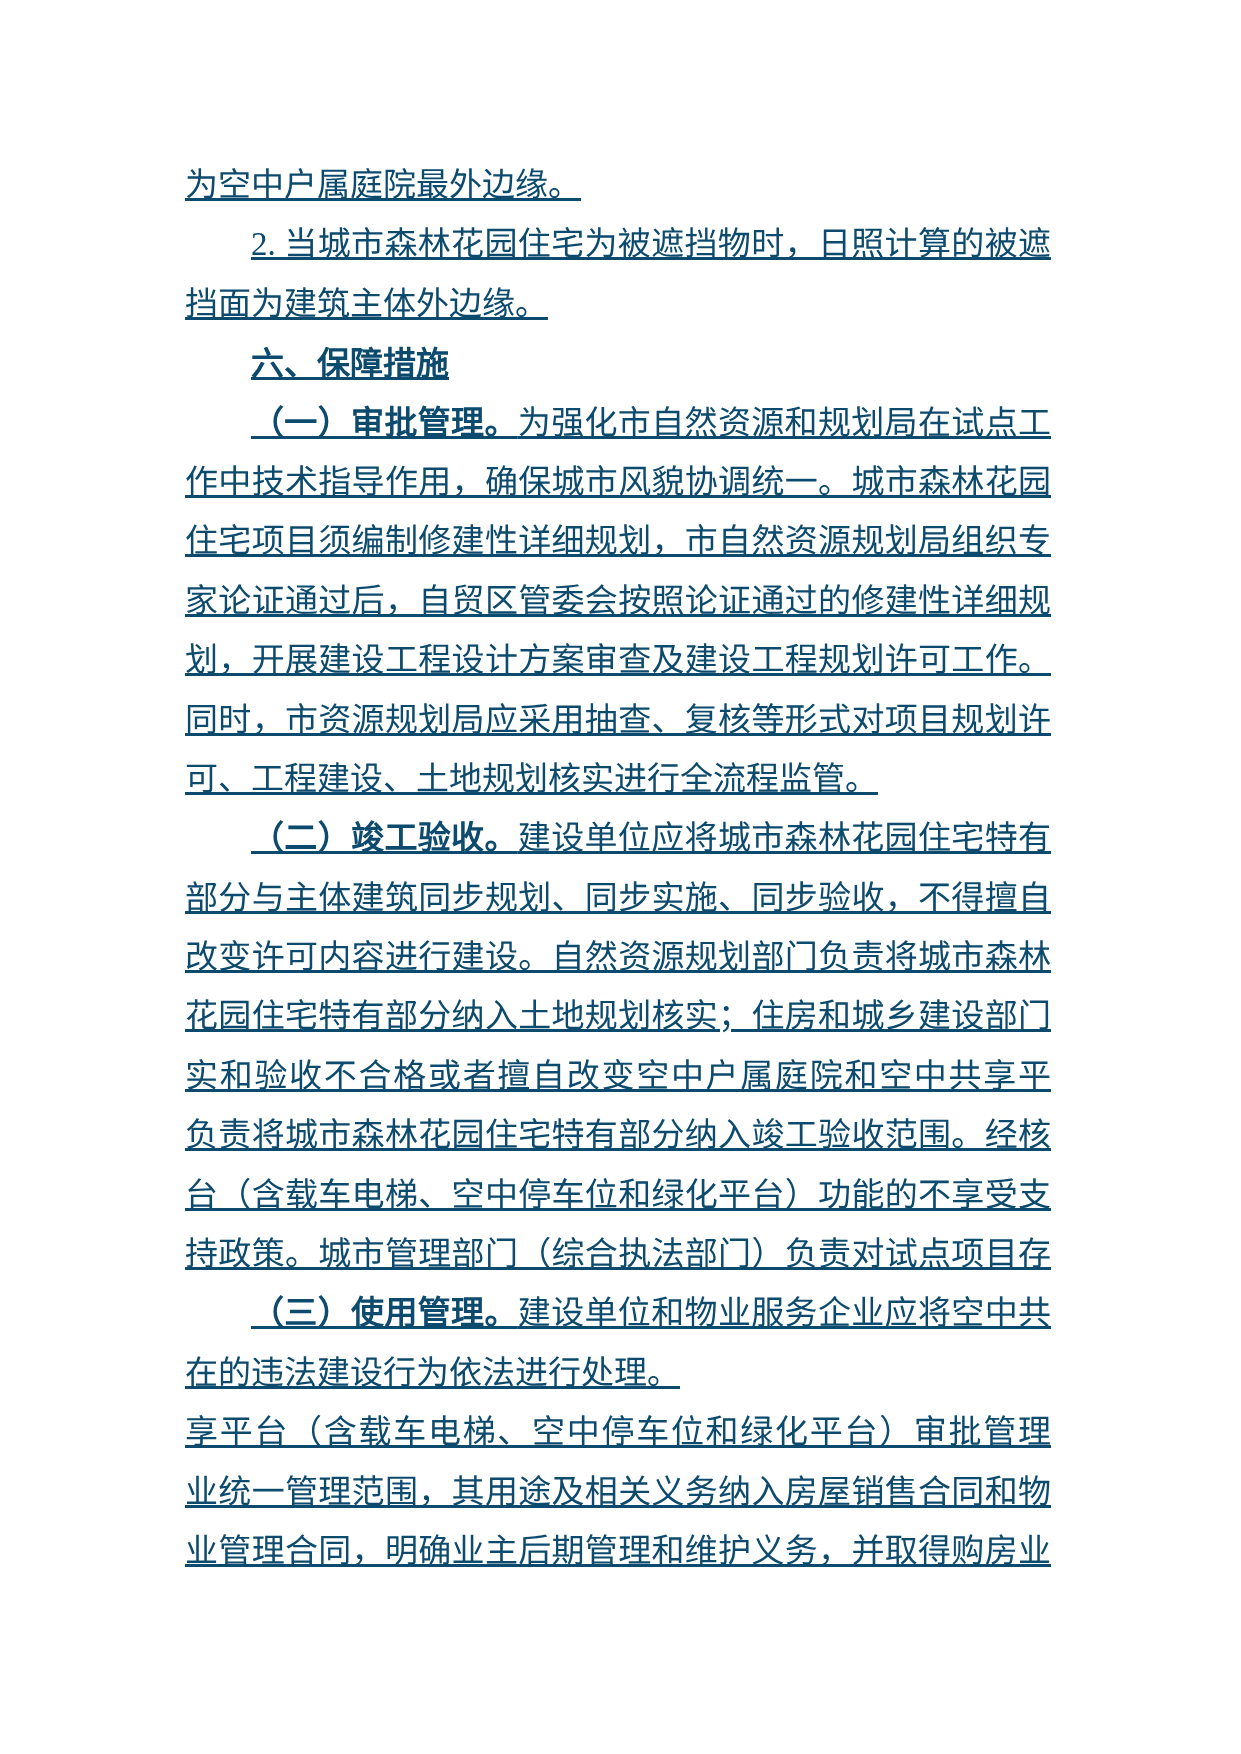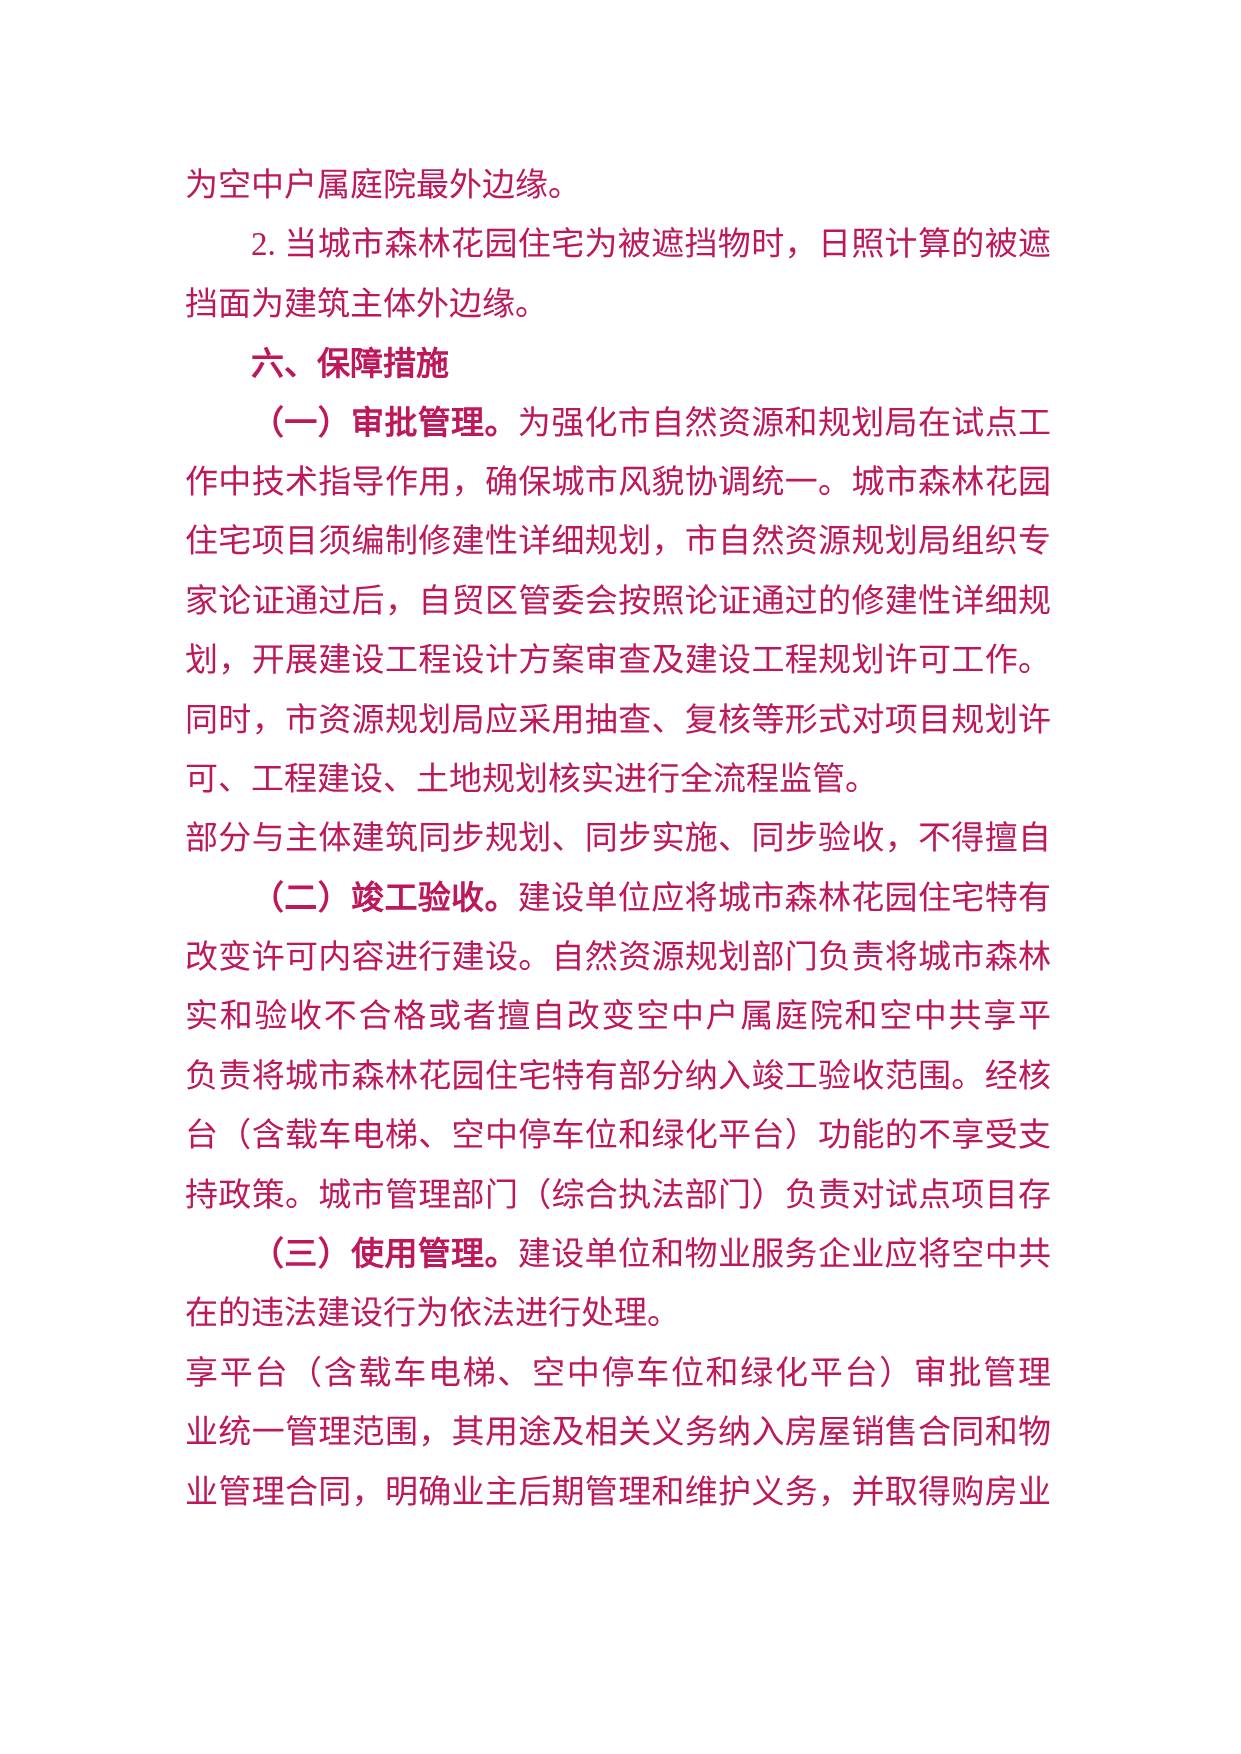--- a/index.html
+++ b/index.html
@@ -18,23 +18,24 @@
   .text-block {
     position: absolute;
     left: 185px;
     top: 156px;
     width: 866px;
   }
   .line {
     height: 59.4px;
     line-height: 59.4px;
     font-size: 33px;
-    color: #be185d;
+    color: #0c4a6e;
     text-align: left;
     font-kerning: none;
+    text-decoration: underline;
   }
   
   .line.fill {
     text-align: justify;
     text-align-last: justify;
     -moz-text-align-last: justify;
     text-justify: inter-character;
   }
   
   .line.indent {
@@ -65,23 +66,24 @@
       <div class="line fill indent"><span class="s-body">2. 当城市森林花园住宅为被遮挡物时，日照计算的被遮</span></div>
       <div class="line"><span class="s-body">挡面为建筑主体外边缘。</span></div>
       <div class="line indent"><span class="s-heading">六、保障措施</span></div>
       <div class="line fill indent"><span class="s-subhead">（一）审批管理。</span><span class="s-body">为强化市自然资源和规划局在试点工</span></div>
       <div class="line fill"><span class="s-body">作中技术指导作用，确保城市风貌协调统一。城市森林花园</span></div>
       <div class="line fill"><span class="s-body">住宅项目须编制修建性详细规划，市自然资源规划局组织专</span></div>
       <div class="line fill"><span class="s-body">家论证通过后，自贸区管委会按照论证通过的修建性详细规</span></div>
       <div class="line fill"><span class="s-body">划，开展建设工程设计方案审查及建设工程规划许可工作。</span></div>
       <div class="line fill"><span class="s-body">同时，市资源规划局应采用抽查、复核等形式对项目规划许</span></div>
       <div class="line"><span class="s-body">可、工程建设、土地规划核实进行全流程监管。</span></div>
+      <div class="line fill indent"><span class="s-subhead">（二）竣工验收。</span><span class="s-body">建设单位应将城市森林花园住宅特有</span></div>
       <div class="line fill"><span class="s-body">部分与主体建筑同步规划、同步实施、同步验收，不得擅自</span></div>
-      <div class="line fill indent"><span class="s-subhead">（二）竣工验收。</span><span class="s-body">建设单位应将城市森林花园住宅特有</span></div>
       <div class="line fill"><span class="s-body">改变许可内容进行建设。自然资源规划部门负责将城市森林</span></div>
+      <div class="line fill"><span class="s-body">花园住宅特有部分纳入土地规划核实；住房和城乡建设部门</span></div>
       <div class="line fill"><span class="s-body">实和验收不合格或者擅自改变空中户属庭院和空中共享平</span></div>
       <div class="line fill"><span class="s-body">负责将城市森林花园住宅特有部分纳入竣工验收范围。经核</span></div>
       <div class="line fill"><span class="s-body">台（含载车电梯、空中停车位和绿化平台）功能的不享受支</span></div>
       <div class="line fill"><span class="s-body">持政策。城市管理部门（综合执法部门）负责对试点项目存</span></div>
       <div class="line fill indent"><span class="s-subhead">（三）使用管理。</span><span class="s-body">建设单位和物业服务企业应将空中共</span></div>
       <div class="line"><span class="s-body">在的违法建设行为依法进行处理。</span></div>
       <div class="line fill"><span class="s-body">享平台（含载车电梯、空中停车位和绿化平台）审批管理</span></div>
       <div class="line fill"><span class="s-body">业统一管理范围，其用途及相关义务纳入房屋销售合同和物</span></div>
       <div class="line fill"><span class="s-body">业管理合同，明确业主后期管理和维护义务，并取得购房业</span></div>
     </div>

